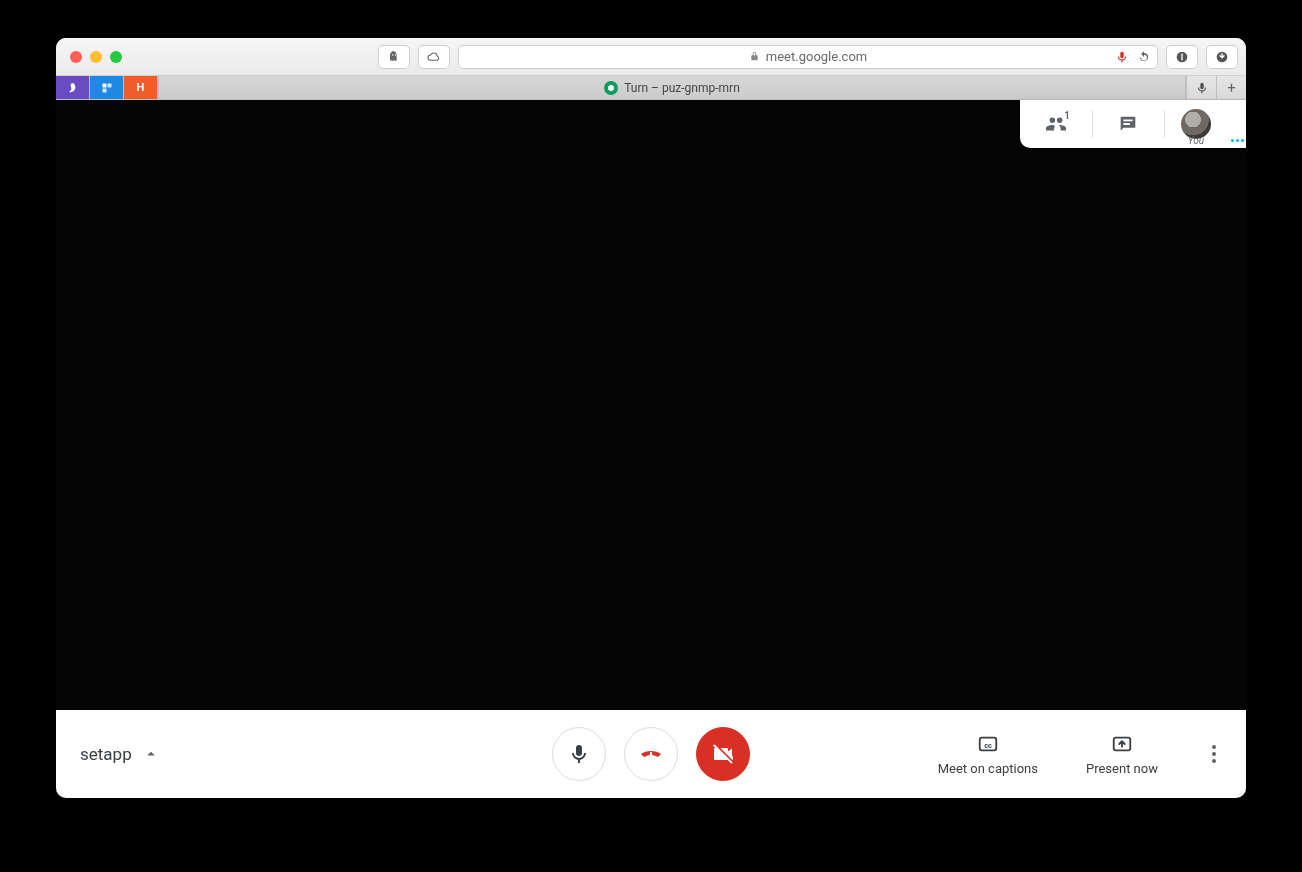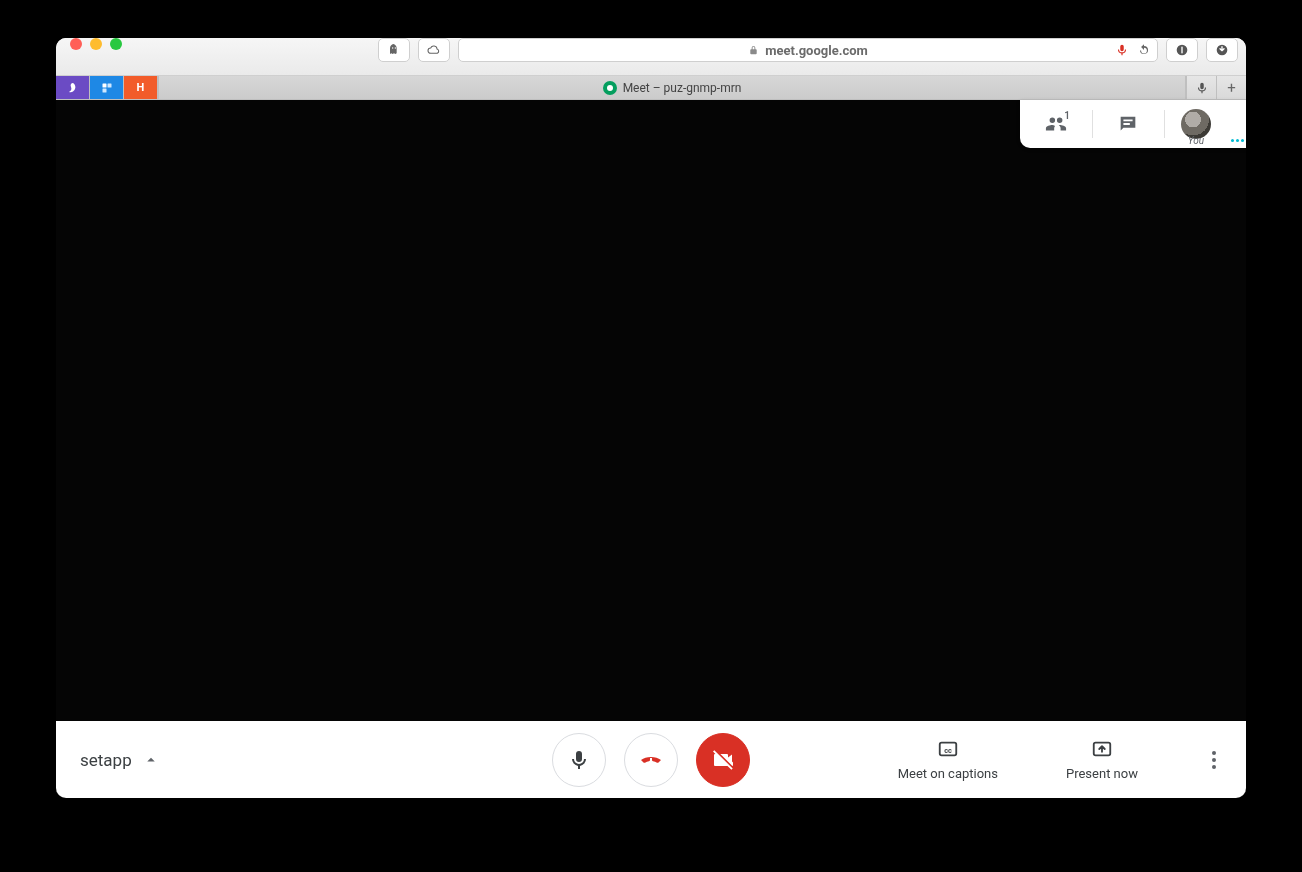--- a/index.html
+++ b/index.html
@@ -24,23 +24,23 @@
     display: flex;
     flex-direction: column;
   }
 
   
   .toolbar {
     height: 38px;
     background: linear-gradient(#f6f6f6,#eaeaea);
     border-bottom: 1px solid #cfcfcf;
     display: flex;
+    align-items: center;
     padding: 0 8px;
     gap: 8px;
-    font-weight: bold;
   }
   .traffic { display: flex; gap: 8px; margin-left: 6px; margin-right: 10px; }
   .dot { width: 12px; height: 12px; border-radius: 50%; }
   .dot.red { background:#ff5f57; }
   .dot.yellow { background:#febc2e; }
   .dot.green { background:#28c840; }
 
   .tb-btn {
     height: 24px;
     min-width: 32px;
@@ -144,21 +144,21 @@
     top:10px; right:22px;
   }
   .avatar-cell { width:64px; flex-direction:column; gap:0; }
   .avatar { width:30px; height:30px; border-radius:50%; background: radial-gradient(circle at 40% 35%, #b0aca7 0 30%, #6e6a63 30% 60%, #3c3a35 60% 100%); }
   .you-label { font-size:10px; color:#5f6368; position:absolute; bottom:2px;font-style:italic; }
   .dots-cell { width:18px; display:flex; align-items:flex-end; justify-content:center; padding-bottom:6px; }
   .dots-cell .d { width:3px; height:3px; border-radius:50%; background:#00bcd4; margin:0 1px; }
 
   
   .bottom-bar {
-    height:77px;
+    height:88px;
     background:#fff;
     display:flex;
     align-items:center;
     padding:0 24px;
   }
   .meeting-name-wrap { display:flex; align-items:center; gap:10px; font-size:17px; color:#3c4043; }
   .meeting-name-wrap svg { width:18px; height:18px; }
 
   .center-controls {
     position:absolute;
@@ -170,21 +170,21 @@
     display:flex; align-items:center; justify-content:center;
     border:1px solid #dadce0; background:#fff;
   }
   .circ svg { width:24px; height:24px; }
   .circ.hang svg { fill:#d93025; }
   .circ.cam { background:#d93025; border-color:#d93025; }
   .circ.cam svg { fill:#fff; }
 
   .right-controls {
     margin-left:auto;
-    display:flex; align-items:center; gap:68px;
+    display:flex; align-items:center; gap:48px;
   }
   .action {
     display:flex; flex-direction:column; align-items:center; gap:6px;
     font-size:13px; color:#3c4043;
   }
   .action .ibox { width:22px; height:22px; display:flex; align-items:center; justify-content:center; }
   .kebab { display:flex; flex-direction:column; gap:3px; padding:6px; }
   .kebab .k { width:4px; height:4px; border-radius:50%; background:#5f6368; }
 
   svg { display:block; }
@@ -270,21 +270,21 @@
             <rect x="13" y="3" width="8" height="8" fill="#cfe8ff" rx="1"></rect>
             <rect x="3" y="13" width="8" height="8" fill="#cfe8ff" rx="1"></rect>
           </svg>
       </span>
     </div>
     <div class="pinned h">
       <span style="color:#fff;font-weight:700;font-size:11px;">H</span>
     </div>
     <div class="active-tab">
       <span class="meet-favicon"></span>
-      <span>Meet – puz-gnmp-mrn</span>
+      <span>Turn – puz-gnmp-mrn</span>
     </div>
     <div class="tab-mic">
       <span>
         <svg width="14" height="14" viewBox="0 0 24 24">
             <path fill="#555" d="M12 14a3 3 0 003-3V6a3 3 0 10-6 0v5a3 3 0 003 3zm5-3a5 5 0 01-10 0H5a7 7 0 006 6.9V21h2v-3.1A7 7 0 0019 11h-2z"></path>
           </svg>
       </span>
     </div>
     <div class="new-tab">
       <span>+</span>

